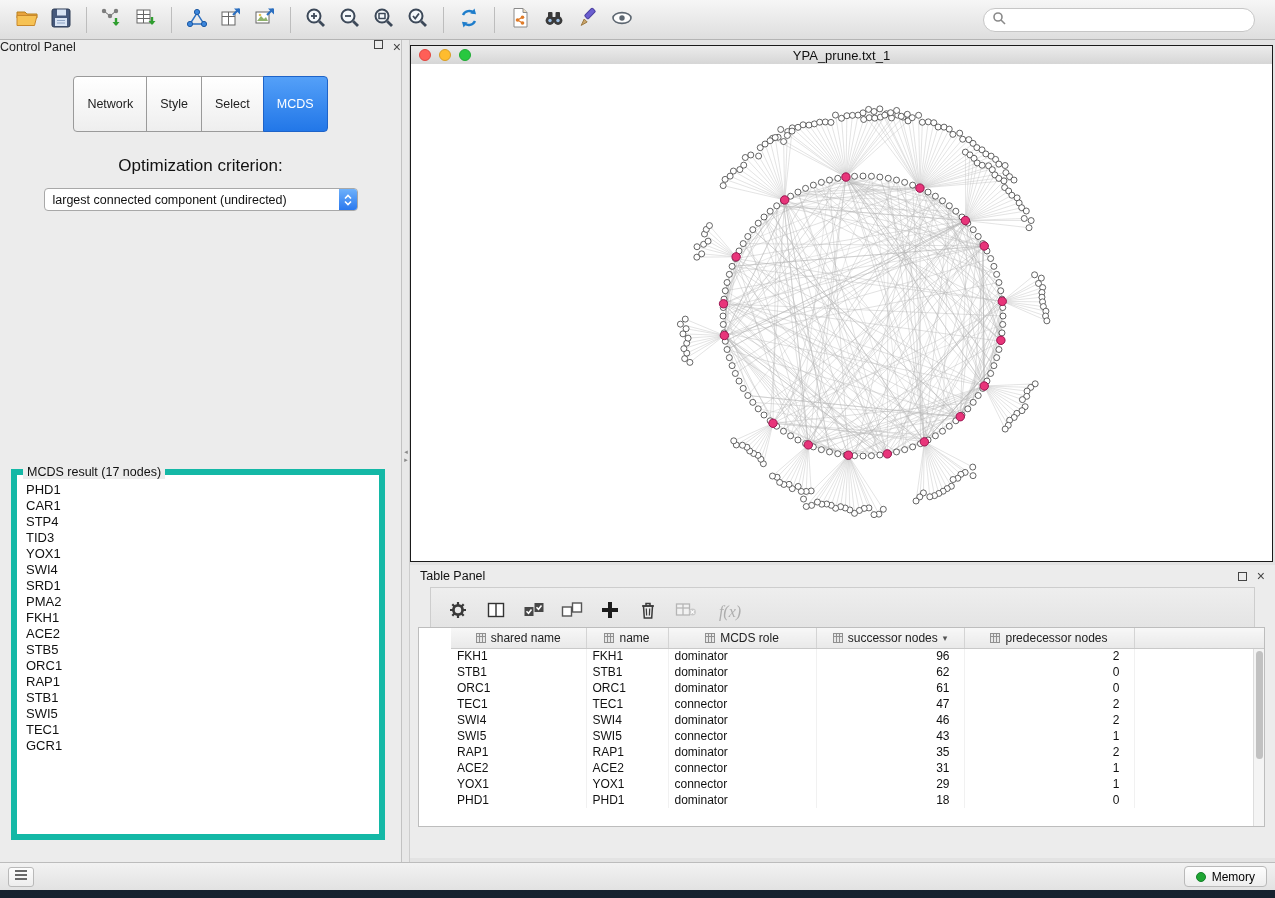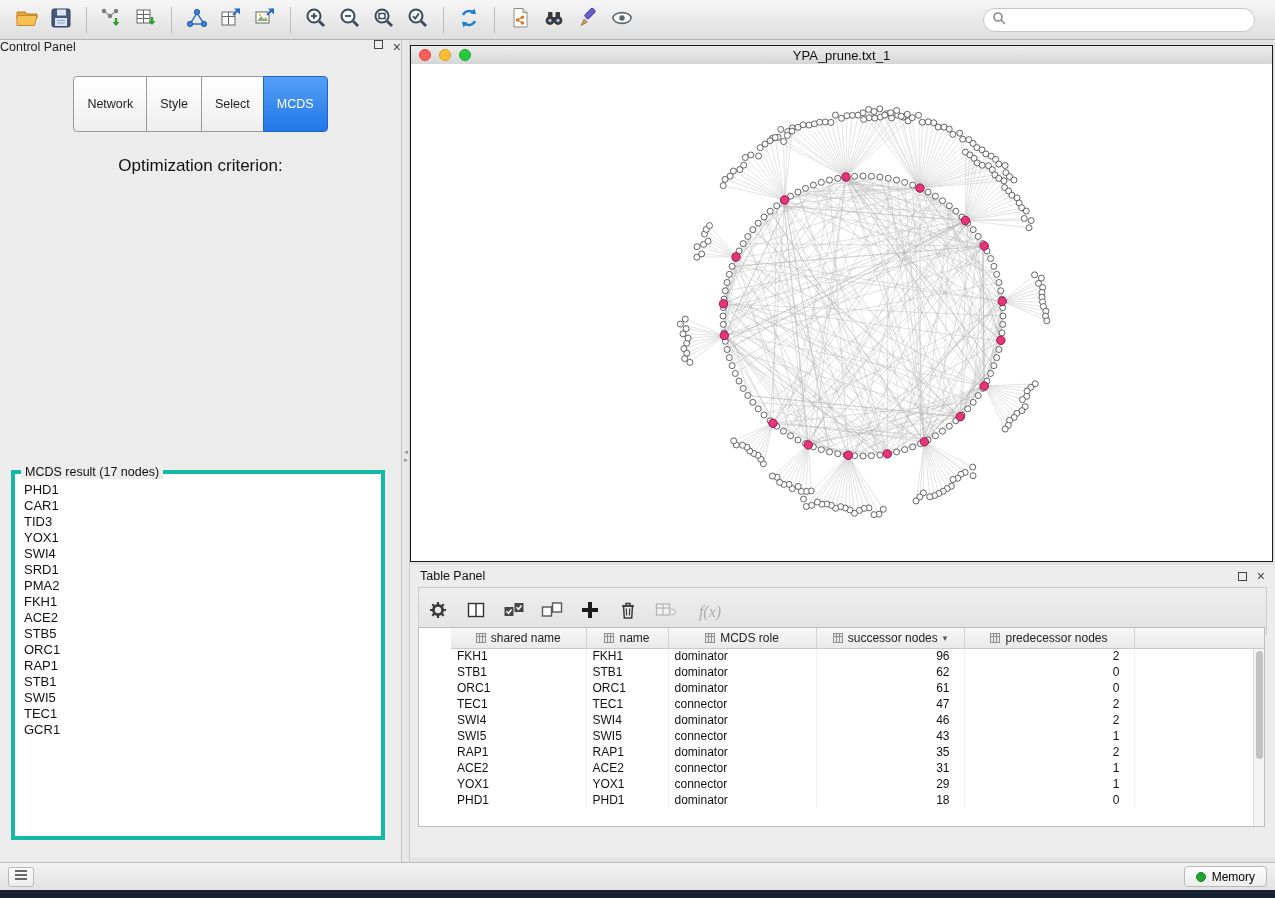--- a/index.html
+++ b/index.html
@@ -36,21 +36,21 @@
     border-radius: 4px; display: flex; align-items: center; font-size: 12.5px; position: relative; cursor: pointer; }
   .dropdown .dd-text { padding-left: 8px; flex: 1; white-space: nowrap; overflow: hidden; }
   .dd-stepper { width: 18px; height: 21px; border-radius: 0 3px 3px 0; background: linear-gradient(#6eb1fb, #2a78ee);
     display: flex; flex-direction: column; align-items: center; justify-content: center; color: #fff; }
   .dd-stepper svg { display: block; }
   .btn-row { display: flex; justify-content: center; gap: 13px; margin-top: 13px; }
   .btn { font-size: 13px; padding: 4px 15px; background: linear-gradient(#ffffff, #f0f0f0);
     border: 1px solid #9b9b9b; border-radius: 4px; color: #111; cursor: pointer; }
   .btn.focused { border-color: #4a90f2; box-shadow: 0 0 0 3px rgba(74,144,242,.4); }
   .result-group { position: absolute; left: 11px; right: 16px; top: 425px; bottom: 22px;
-    border: 4px solid #14b8a6; background: #fff; }
+    border: 6px solid #14b8a6; background: #fff; }
   .result-group legend { font-size: 12.5px; background: #ececec; padding: 0 4px; margin-left: 6px; color: #111; }
   .result-list { height: 100%; overflow: hidden; padding: 3px 9px; }
   .result-item { font-size: 13px; line-height: 16px; color: #111; }
 
   
   .right-bg { position: absolute; left: 402px; top: 40px; right: 0; bottom: 28px; background: #e3e3e3; }
   .v-split { position: absolute; left: 402px; top: 40px; width: 8px; bottom: 28px;
     background: #e8e8e8; border-right: 1px solid #cdcdcd; }
   .v-split .arrows { position: absolute; top: 408px; left: 0; width: 8px; color: #8a8a8a; font-size: 7px; line-height: 8px; text-align: center; }
 
@@ -63,22 +63,22 @@
   .dot { width: 12px; height: 12px; border-radius: 50%; }
   .dot.red { background: #ff5f57; border: 1px solid #e0443e; }
   .dot.yellow { background: #febc2e; border: 1px solid #d89e24; }
   .dot.green { background: #28c840; border: 1px solid #1eaa34; }
   .net-title .title { position: absolute; left: 0; right: 0; text-align: center; font-size: 13px; color: #111; }
   #net-svg { display: block; width: 861px; height: 497px; background: #fff; }
 
   
   .table-panel { position: absolute; left: 410px; top: 565px; right: 0; height: 293px; background: #ececec; }
   .tp-header { height: 22px; display: flex; align-items: center; padding: 0 10px; font-size: 12.5px; text-align: right; }
-  .tp-toolbar { height: 48px; margin: 0 8px; background: linear-gradient(#eeeeee, #e2e2e2);
-    border: 1px solid #cdcdcd; border-bottom: none; display: flex; align-items: center; padding: 0 2px; gap: 4px; }
+  .tp-toolbar { height: 48px; margin: 0 20px; background: linear-gradient(#eeeeee, #e2e2e2);
+    border: 1px solid #cdcdcd; border-bottom: none; display: flex; align-items: center; padding: 0 10px; gap: 4px; }
   .fx { font-family: "Liberation Serif", serif; font-style: italic; font-size: 16px; color: #adadad; }
   .table-wrap { position: absolute; left: 8px; right: 10px; top: 62px; height: 200px;
     border: 1px solid #bdbdbd; background: #fff; overflow: hidden; }
   table { border-collapse: collapse; table-layout: fixed; width: 100%; margin-left: 32px; }
   col.c0 { width: 135px; } col.c1 { width: 82px; } col.c2 { width: 148px; }
   col.c3 { width: 148px; } col.c4 { width: 170px; } col.c5 { width: auto; }
   th { height: 20px; background: linear-gradient(#f7f7f7, #e9e9e9); border-bottom: 1px solid #c9c9c9;
     border-right: 1px solid #d4d4d4; font-weight: normal; font-size: 12px; color: #222; }
   .th-inner { display: flex; align-items: center; justify-content: center; gap: 5px; }
   td { height: 16px; font-size: 12px; padding: 0 6px; border-right: 1px solid #f1f1f1; white-space: nowrap; }
@@ -267,25 +267,35 @@
       <span class="mini-sq"></span>
       <span class="mini-ctl" style="font-size:14px;">×</span>
     </div>
     <div class="cp-tabs">
       <button class="cp-tab">Network</button>
       <button class="cp-tab">Style</button>
       <button class="cp-tab">Select</button>
       <button class="cp-tab active">MCDS</button>
     </div>
     <div class="opt-label">Optimization criterion:</div>
+    <div class="dropdown">
+      <span class="dd-text">largest connected component (undirected)</span>
+      <span class="dd-stepper">
+          <svg width="10" height="14">
+            <path d="M2 5.5L5 2.5l3 3" stroke="#fff" stroke-width="1.6" fill="none"></path>
+            <path d="M2 8.5l3 3 3-3" stroke="#fff" stroke-width="1.6" fill="none"></path>
+          </svg>
+        </span>
+    </div>
     <fieldset class="result-group">
       <legend>MCDS result (17 nodes)</legend>
       <div class="result-list">
         <div class="result-item">PHD1</div>
           <div class="result-item">CAR1</div>
+          <div class="result-item">STP4</div>
           <div class="result-item">TID3</div>
           <div class="result-item">YOX1</div>
           <div class="result-item">SWI4</div>
           <div class="result-item">SRD1</div>
           <div class="result-item">PMA2</div>
           <div class="result-item">FKH1</div>
           <div class="result-item">ACE2</div>
           <div class="result-item">STB5</div>
           <div class="result-item">ORC1</div>
           <div class="result-item">RAP1</div>

